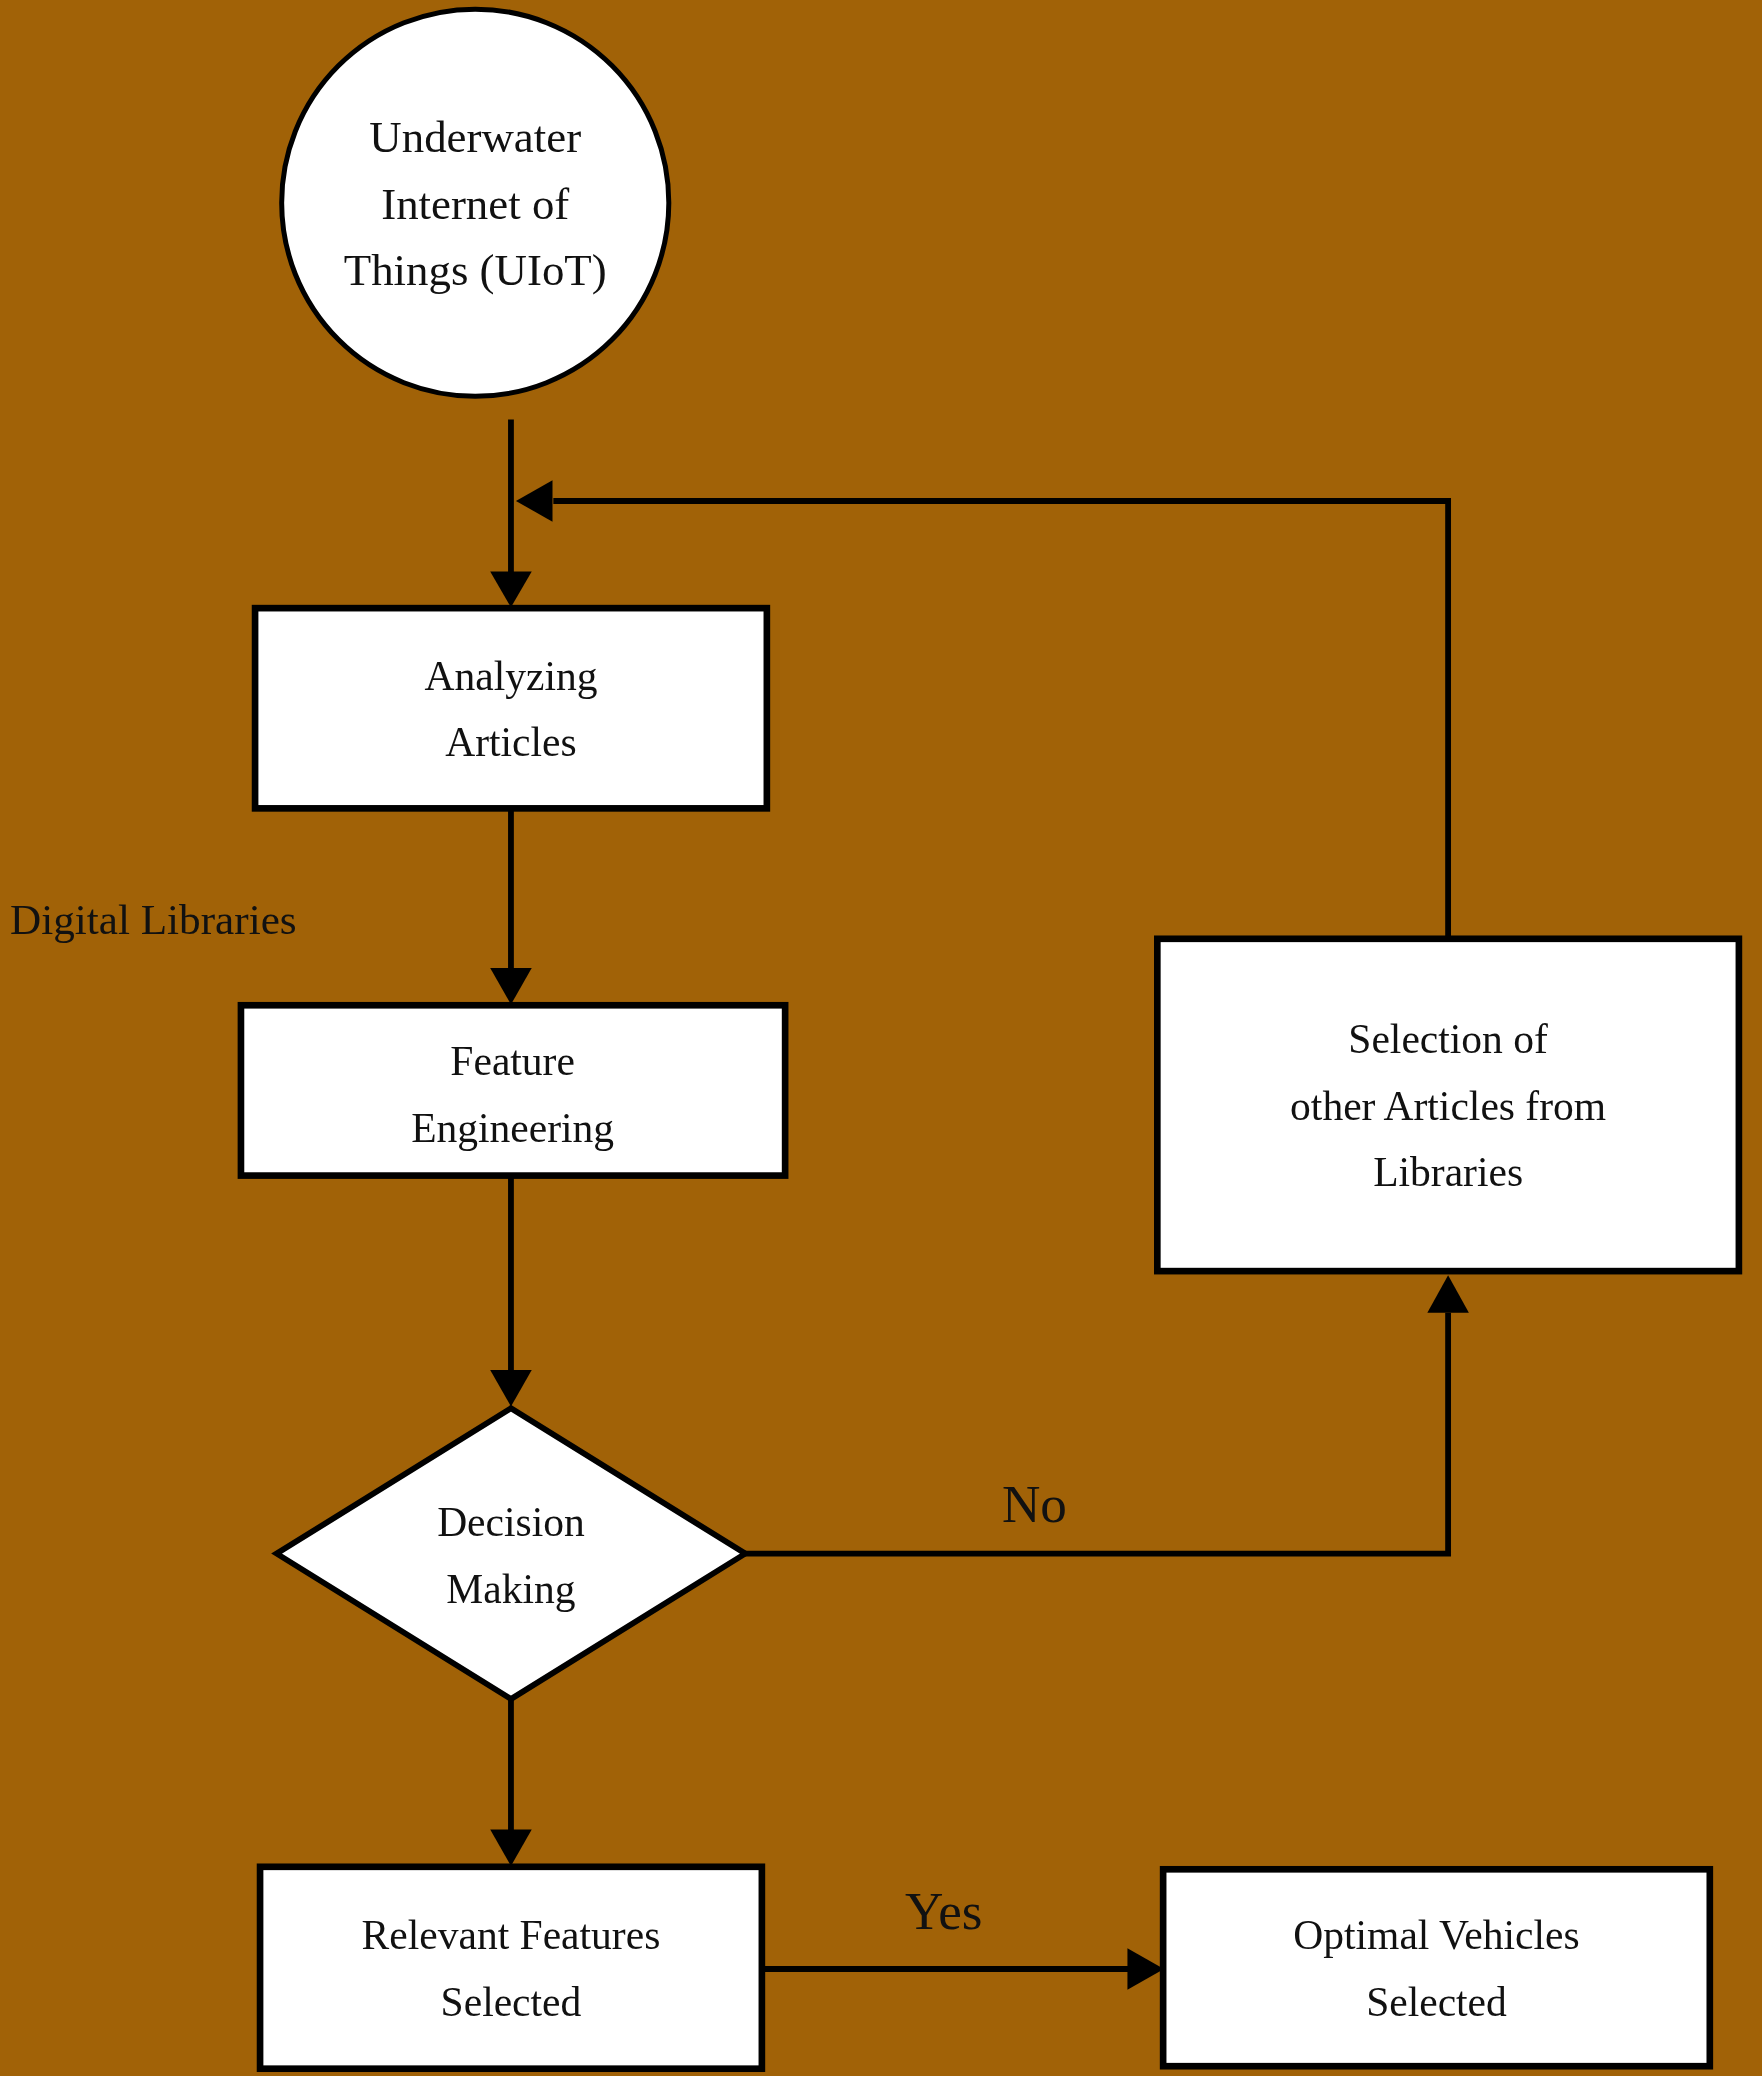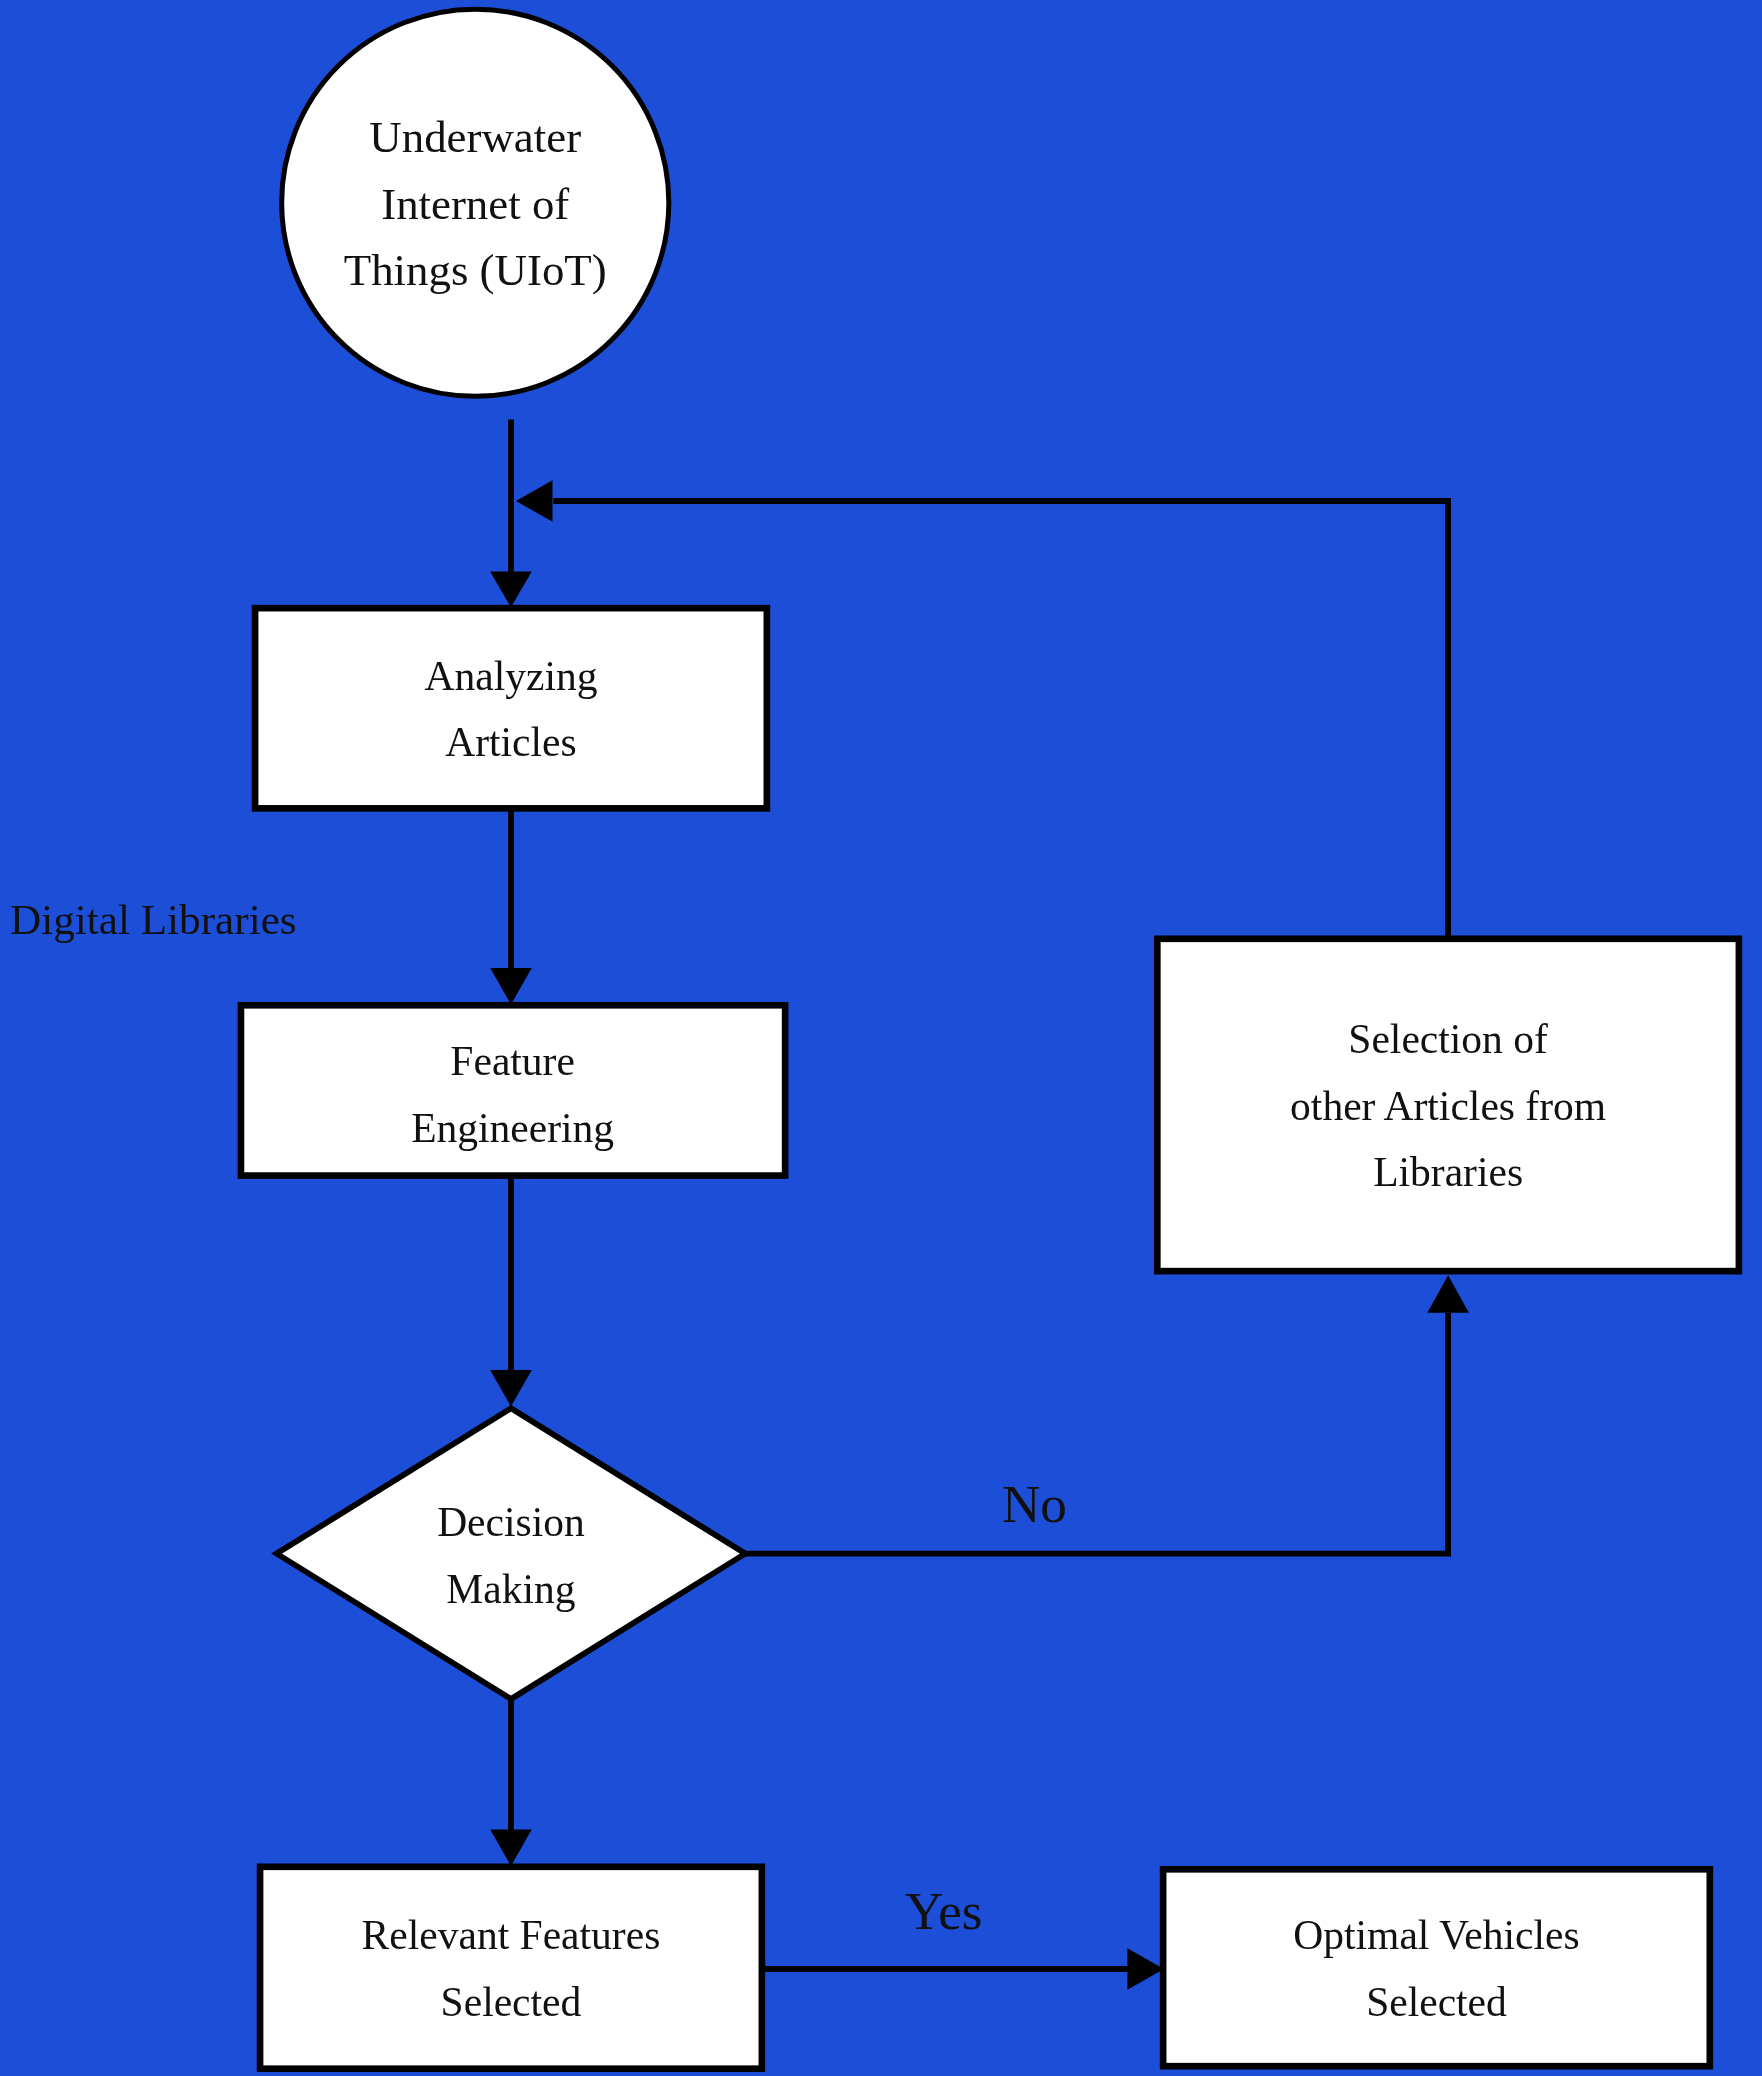--- a/index.html
+++ b/index.html
@@ -4,21 +4,21 @@
 <style>
   html, body {
     margin: 0;
     padding: 0;
     background: #ffffff;
   }
   .canvas {
     position: relative;
     width: 1763px;
     height: 2077px;
-    background: #1d4ed8;
+    background: #a16207;
   }
   svg { display: block; }
   .shape {
     fill: #ffffff;
     stroke: #000000;
   }
   .edge {
     stroke: #000000;
     fill: none;
   }

